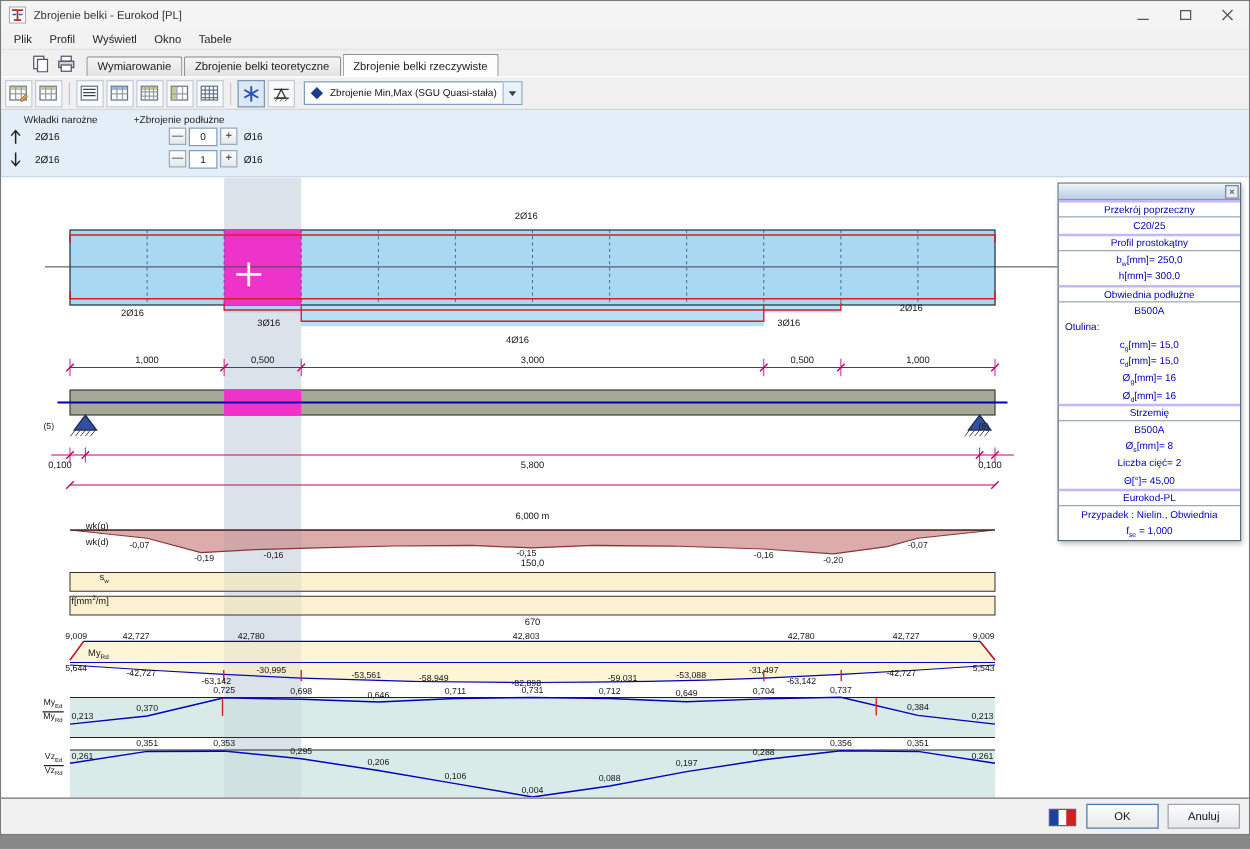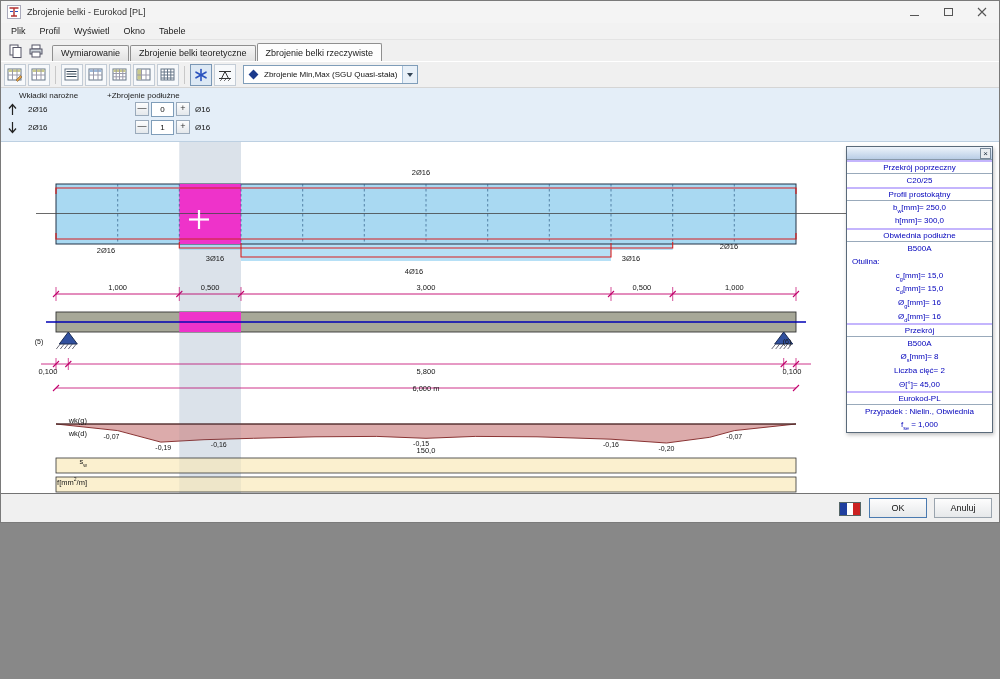--- a/index.html
+++ b/index.html
@@ -1,27 +1,27 @@
 <!DOCTYPE html>
 <html><head>
 <meta charset="utf-8">
 <style>
 *{margin:0;padding:0;box-sizing:border-box}
 html,body{width:1000px;height:679px;font-family:"Liberation Sans",sans-serif;background:#888;overflow:hidden}
-.window{width:1000px;height:523px;display:flex;flex-direction:column;background:#fff;border:1px solid #7a7a7a}
+.window{width:1000px;height:668px;display:flex;flex-direction:column;background:#fff;border:1px solid #7a7a7a}
 .titlebar{height:22px;background:#f4f4f4;display:flex;align-items:center;flex:none}
 .appicon{margin-left:6px;display:flex}
 .titlebar .title{font-size:9px;color:#333;margin-left:6px}
 .winbtns{margin-left:auto;display:flex;height:100%}
 .winbtn{width:34px;height:100%;display:flex;align-items:center;justify-content:center;color:#555}
 .mingl{width:9px;height:1px;background:#555;display:block;margin-top:7px}
 .maxgl{width:9px;height:8px;border:1px solid #555;display:block}
 .menubar{height:17px;background:#f2f2f2;display:flex;align-items:center;padding-left:3px;flex:none;border-bottom:1px solid #e4e4e4}
 .menu-item{font-size:9px;color:#222;padding:2px 7px}
-.tabrow{height:21px;background:#f0f0f0;display:flex;align-items:flex-end;padding-left:3px;flex:none}
+.tabrow{height:21px;background:#f0f0f0;display:flex;align-items:flex-end;padding-left:20px;flex:none}
 .tr-icon{width:19px;height:17px;margin:0 1px 2px 1px;display:flex;align-items:center;justify-content:center;border:1px solid transparent}
 #tabs{display:flex;align-items:flex-end;margin-left:6px}
 .tab{font-size:9px;color:#222;border:1px solid #8f8f8f;border-bottom:none;border-radius:2px 2px 0 0;padding:2px 8px 3px;background:linear-gradient(#f6f6f6,#e2e2e2);margin-right:1px;white-space:nowrap}
 .tab.active{background:#fdfdfd;padding-top:4px}
 .toolbar{height:27px;background:#f0f0f0;border-top:1px solid #fff;border-bottom:1px solid #d5d5d5;display:flex;align-items:center;padding-left:3px;gap:2px;flex:none}
 .tbtn{width:22px;height:22px;border:1px solid #c3ccd6;background:#f7f9fb;display:flex;align-items:center;justify-content:center}
 .tbtn.pressed{border:1px solid #7a97b5;background:#dce8f4}
 .tsep{width:1px;height:18px;background:#c8c8c8;margin:0 3px}
 .combo{height:19px;border:1px solid #7f9db9;background:#fff;display:flex;align-items:center;padding-left:4px;margin-left:5px}
 .combo .diamond{width:7px;height:7px;background:#1b3a8c;transform:rotate(45deg);flex:none;margin:0 2px}
@@ -359,21 +359,21 @@
           <div class="prow hdr">Profil prostokątny</div>
           <div class="prow">b<sub>w</sub>[mm]= 250,0</div>
           <div class="prow">h[mm]= 300,0</div>
           <div class="prow hdr">Obwiednia podłużne</div>
           <div class="prow">B500A</div>
           <div class="prow left">Otulina:</div>
           <div class="prow">c<sub>g</sub>[mm]= 15,0</div>
           <div class="prow">c<sub>d</sub>[mm]= 15,0</div>
           <div class="prow">Ø<sub>g</sub>[mm]= 16</div>
           <div class="prow">Ø<sub>d</sub>[mm]= 16</div>
-          <div class="prow hdr">Przekrój</div>
+          <div class="prow hdr">Strzemię</div>
           <div class="prow">B500A</div>
           <div class="prow">Ø<sub>s</sub>[mm]= 8</div>
           <div class="prow">Liczba cięć= 2</div>
           <div class="prow">Θ[°]= 45,00</div>
           <div class="prow hdr">Eurokod-PL</div>
           <div class="prow">Przypadek : Nielin., Obwiednia</div>
           <div class="prow">f<sub>se</sub> = 1,000</div>
         </div>
     </div>
   <span class="v dim" style="left: 420px; top: 27px;">2Ø16</span>
@@ -385,21 +385,21 @@
       <span class="v dim" style="left: 116.65px; top: 142px;">1,000</span>
       <span class="v dim" style="left: 209.15px; top: 142px;">0,500</span>
       <span class="v dim" style="left: 425px; top: 142px;">3,000</span>
       <span class="v dim" style="left: 640.85px; top: 142px;">0,500</span>
       <span class="v dim" style="left: 733.35px; top: 142px;">1,000</span>
       <span class="v" style="left: 38px; top: 196px;">(5)</span>
       <span class="v" style="left: 786px; top: 196px;">(6)</span>
       <span class="v dim" style="left: 47px; top: 226px;">0,100</span>
       <span class="v dim" style="left: 425px; top: 226px;">5,800</span>
       <span class="v dim" style="left: 791px; top: 226px;">0,100</span>
-      <span class="v dim" style="left: 425px; top: 243px;">6,000 m</span>
+      <span class="v dim" style="left: 425px; top: 267px;">6,000 m</span>
       <span class="v" style="left: 110.5px; top: 290.65px;">-0,07</span>
       <span class="v" style="left: 162.3px; top: 302.05px;">-0,19</span>
       <span class="v" style="left: 217.8px; top: 299.2px;">-0,16</span>
       <span class="v" style="left: 420.1px; top: 298.25px;">-0,15</span>
       <span class="v" style="left: 610px; top: 299.2px;">-0,16</span>
       <span class="v" style="left: 665.5px; top: 303px;">-0,20</span>
       <span class="v" style="left: 733.3px; top: 290.65px;">-0,07</span>
       <span class="v dim" style="left: 425px; top: 305px;">150,0</span>
       <span class="v dim" style="left: 425px; top: 352px;">670</span>
       <span class="v" style="left: 60px; top: 363.5px;">9,009</span>

